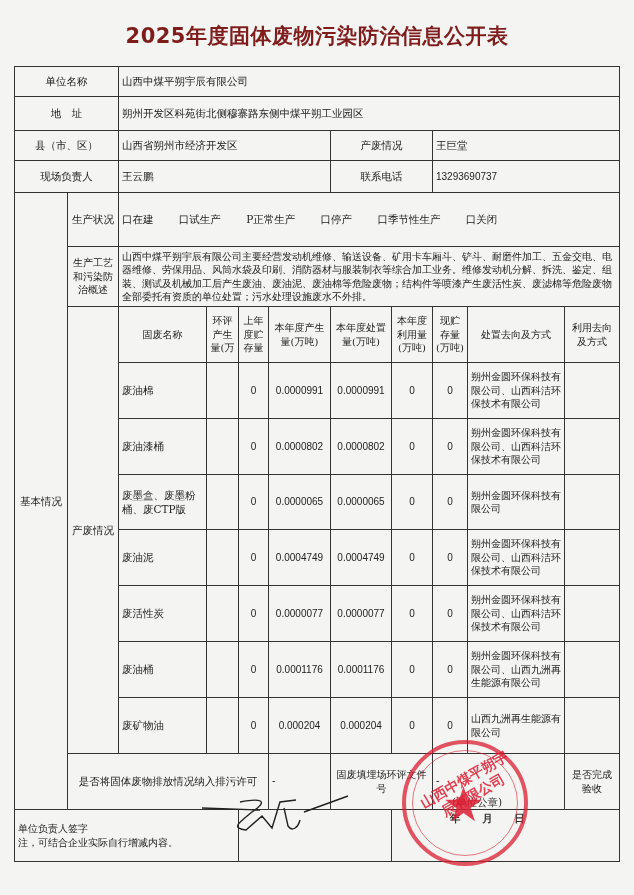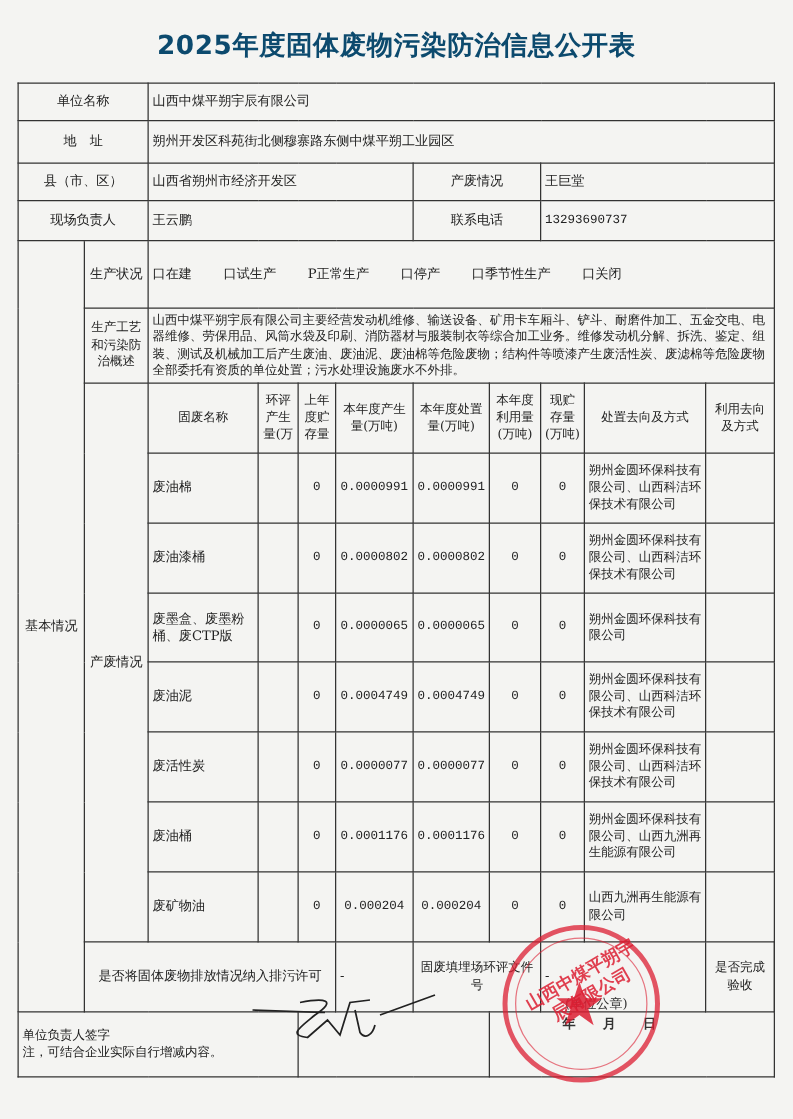--- a/index.html
+++ b/index.html
@@ -3,31 +3,31 @@
 <meta charset="utf-8">
 <style>
   html, body { margin:0; padding:0; }
   body {
     width:634px; height:895px; background:#f4f4f2; position:relative; overflow:hidden;
     font-family: "DejaVu Serif", "Liberation Serif", serif; color:#222;
   }
   .title {
     position:absolute; top:22px; left:0; width:634px; text-align:center;
     font-family: "DejaVu Sans", "Liberation Sans", sans-serif;
-    font-size:21px; font-weight:bold; color:#0c4a6e; letter-spacing:0.5px;
+    font-size:21px; font-weight:bold; color:#7f1d1d; letter-spacing:0.5px;
   }
   table.form {
     position:absolute; left:14px; top:66px; width:605px; border-collapse:collapse;
     table-layout:fixed; font-size:10.5px;
   }
   table.form td {
     border:1px solid #333; padding:1px 3px; vertical-align:middle; line-height:1.35;
   }
   .c { text-align:left; }
-  .num { text-align:center; font-family:Liberation Mono, monospace; font-size:10px; }
+  .num { text-align:center; font-family:Liberation Sans, sans-serif; font-size:10px; }
   .label { text-align:center; font-size:10.5px; }
   .disp { font-size:10px; line-height:1.35; padding:1px 2px; }
   .summary { font-size:10px; line-height:1.45; }
   .hdr { text-align:center; font-size:10px; line-height:1.25; }
   .status-item { margin-right:22px; }
   .stamp {
     position:absolute; left:402px; top:740px; width:126px; height:126px; border-radius:50%;
     border:4px solid rgba(220,30,50,0.75); box-sizing:border-box;
   }
   .stamp .inner { position:absolute; left:6px; top:6px; right:6px; bottom:6px; border-radius:50%; border:1px solid rgba(220,30,50,0.6); }

